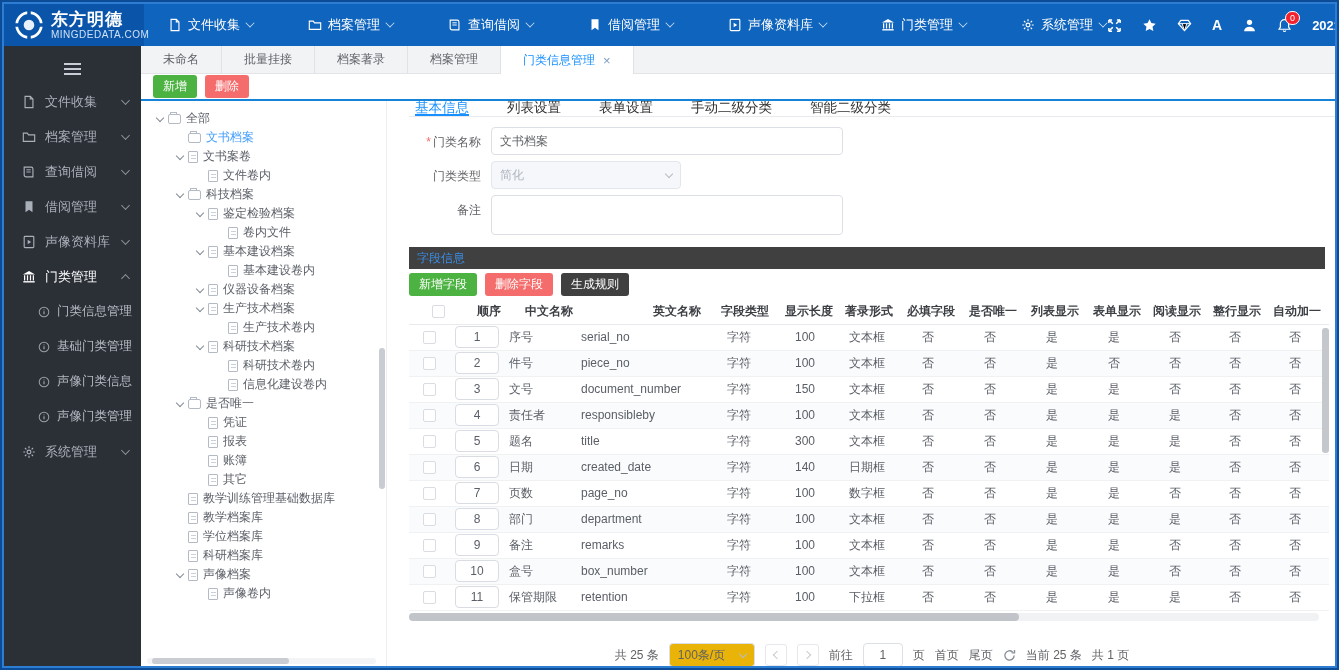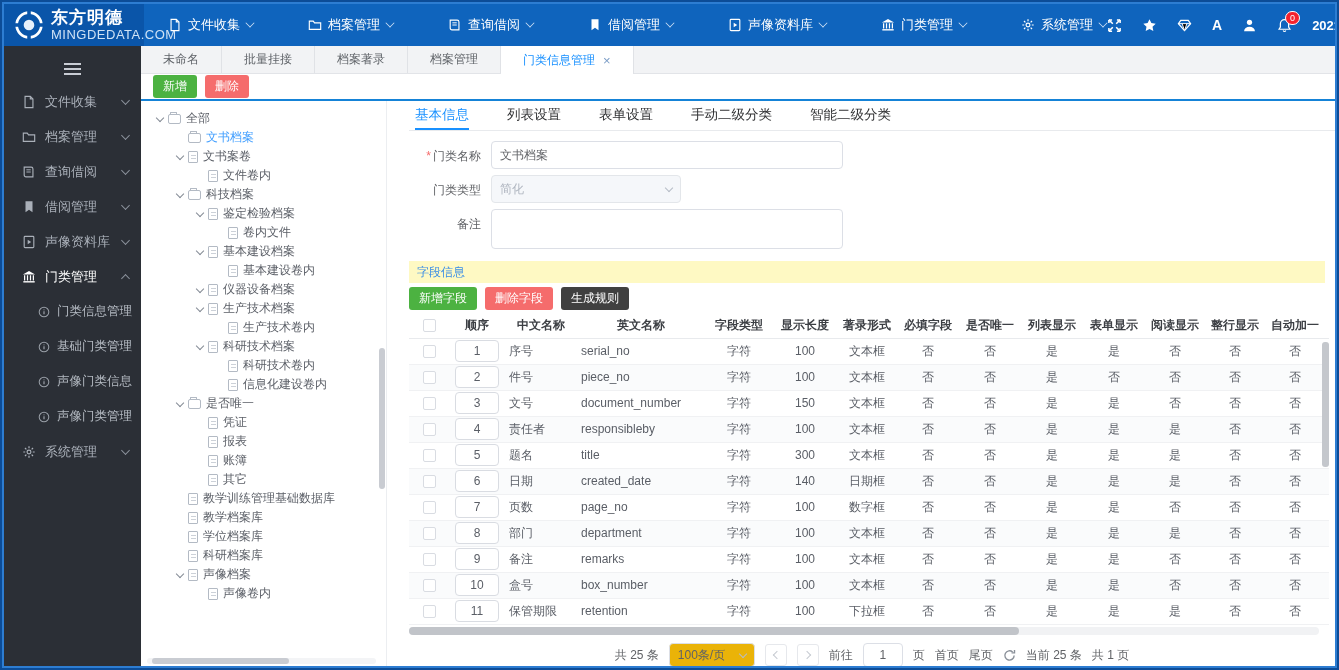--- a/index.html
+++ b/index.html
@@ -5,21 +5,21 @@
   * { margin:0; padding:0; box-sizing:border-box; }
   html,body { width:1339px; height:670px; font-family:"Liberation Sans","DejaVu Sans",sans-serif; background:#fff; overflow:hidden; }
   .frame { width:1339px; height:670px; border:2px solid #0c4c97; background:#2d7dd2; padding:2px; }
   .inner { width:100%; height:100%; background:#fff; display:flex; flex-direction:column; overflow:hidden; }
 
   
   .topbar { height:42px; background:#0f64bd; display:flex; align-items:center; color:#fff; flex:0 0 auto; }
   .brand { width:140px; height:100%; background:#0a55a9; display:flex; align-items:center; padding-left:10px; gap:7px; flex:0 0 auto; }
   .brand-mark svg { display:block; }
   .brand-name { font-size:17px; font-weight:bold; letter-spacing:1px; line-height:18px; }
-  .brand-sub { font-size:13px; letter-spacing:.5px; color:#cfe2f5; }
+  .brand-sub { font-size:10px; letter-spacing:.5px; color:#cfe2f5; }
   .topnav { display:flex; align-items:center; margin-left:24px; gap:54px; }
   .nav-item { display:flex; align-items:center; gap:6px; font-size:13px; cursor:pointer; white-space:nowrap; }
   .ni { width:14px; height:14px; color:#fff; }
   .chev { width:8px; height:8px; border-right:1.3px solid #d6e6f7; border-bottom:1.3px solid #d6e6f7; transform:rotate(45deg) scale(.8); margin-top:-4px; }
   .top-right { margin-left:auto; display:flex; align-items:center; gap:20px; padding-right:14px; }
   .ai { width:15px; height:15px; color:#fff; display:block; }
   .a-font { font-size:14px; font-weight:bold; line-height:15px; }
   .bell-wrap { position:relative; }
   .badge { position:absolute; top:-7px; right:-8px; background:#f5222d; color:#fff; border-radius:8px; min-width:15px; height:14px; font-size:9px; display:flex; align-items:center; justify-content:center; padding:0 3px; border:1px solid #fff; }
   .datetime { font-size:13px; font-weight:bold; white-space:nowrap; }
@@ -67,39 +67,39 @@
           background-image:linear-gradient(#ccd1d8,#ccd1d8),linear-gradient(#ccd1d8,#ccd1d8); background-repeat:no-repeat; background-size:5px 1px; background-position:2px 3px,2px 6px; }
   .tico.folder { width:13px; height:10px; border-radius:2px; background-image:none; position:relative; }
   .tico.folder::before { content:""; position:absolute; top:-3px; left:1px; width:5px; height:2px; border:1px solid #b3bac4; border-bottom:none; border-radius:1px 1px 0 0; }
   .tree-vscroll { position:absolute; right:1px; top:8px; bottom:14px; width:6px; }
   .tree-vscroll .thumb { position:absolute; top:44%; height:26%; width:6px; border-radius:3px; background:#c9ccd2; }
   .tree-hscroll { position:absolute; left:6px; right:10px; bottom:2px; height:6px; background:#f3f4f6; border-radius:3px; }
   .tree-hscroll .thumb { position:absolute; left:2%; width:60%; height:6px; border-radius:3px; background:#c9ccd2; }
 
   
   .detail { flex:1; display:flex; flex-direction:column; min-width:0; padding:0 0 0 10px; }
-  .dtabs { height:30px; display:flex; gap:38px; align-items:center; border-bottom:1px solid #e8eaed; flex:0 0 auto; padding-left:6px; }
+  .dtabs { height:16px; display:flex; gap:38px; align-items:center; border-bottom:1px solid #e8eaed; flex:0 0 auto; padding-left:6px; }
   .dtab { font-size:13.5px; color:#303133; cursor:pointer; height:100%; display:flex; align-items:center; border-bottom:2px solid transparent; }
   .dtab.active { color:#1890ff; border-bottom-color:#1890ff; }
   .form { padding:10px 0 2px 0; flex:0 0 auto; }
   .form-row { display:flex; margin-bottom:6px; align-items:flex-start; }
   .form-label { width:72px; text-align:right; font-size:12px; color:#606266; padding-top:7px; flex:0 0 auto; }
   .req { color:#f56c6c; margin-right:2px; }
   .form-field { margin-left:10px; }
   .text-input { width:352px; height:28px; border:1px solid #dcdfe6; border-radius:4px; font-size:12px; color:#606266; padding:0 8px; font-family:inherit; background:#fff; }
   .select-box { width:190px; height:28px; border:1px solid #e3e6ea; border-radius:4px; background:#f5f7fa; display:flex; align-items:center; padding:0 8px; font-size:12px; color:#b0b6c0; cursor:not-allowed; }
   .sel-chev { margin-left:auto; width:6px; height:6px; border-right:1.2px solid #b6bcc6; border-bottom:1.2px solid #b6bcc6; transform:rotate(45deg); margin-top:-3px; }
   .textarea { width:352px; height:40px; border:1px solid #dcdfe6; border-radius:4px; resize:none; font-family:inherit; font-size:12px; padding:5px 8px; color:#606266; }
-  .section-bar { height:22px; background:#fef9c3; color:#3a8ee6; font-size:12px; display:flex; align-items:center; padding-left:8px; flex:0 0 auto; margin-right:10px; }
+  .section-bar { height:22px; background:#404040; color:#3a8ee6; font-size:12px; display:flex; align-items:center; padding-left:8px; flex:0 0 auto; margin-right:10px; }
   .fbtns { height:30px; display:flex; align-items:center; gap:8px; flex:0 0 auto; }
 
   .table-viewport { position:relative; overflow:hidden; flex:0 0 auto; margin-right:6px; }
   table { border-collapse:collapse; table-layout:fixed; width:956px; }
   th, td { font-size:12px; padding:0 4px; overflow:hidden; white-space:nowrap; }
-  thead th { height:25px; color:#3c3f44; font-weight:bold; text-align:center; border-bottom:1px solid #e8eaed; background:#fff; }
+  thead th { height:25px; color:#3c3f44; font-weight:bold; text-align:right; border-bottom:1px solid #e8eaed; background:#fff; }
   th.al, td.al { text-align:left; }
   tbody td { height:26px; color:#5a5e66; text-align:center; border-bottom:1px solid #f0f1f3; }
   tbody tr:nth-child(even) td { background:#fafbfc; }
   .checkbox { display:inline-block; width:13px; height:13px; border:1px solid #d9dce2; border-radius:2px; background:#fff; vertical-align:middle; cursor:pointer; }
   .order-box { display:inline-block; min-width:44px; padding:3px 4px; border:1px solid #d9dce2; border-radius:4px; background:#fff; text-align:center; }
   .tbl-vscroll { position:absolute; right:0; top:26px; width:7px; bottom:0; }
   .tbl-vscroll .thumb { position:absolute; top:1%; height:44%; width:7px; border-radius:3px; background:#c4c7cc; }
   .tbl-hscroll { height:8px; background:#f1f2f4; border-radius:4px; margin:2px 16px 0 0; position:relative; flex:0 0 auto; }
   .tbl-hscroll .thumb { position:absolute; left:0; top:0; height:8px; width:67%; border-radius:4px; background:#c1c4c9; }
 

